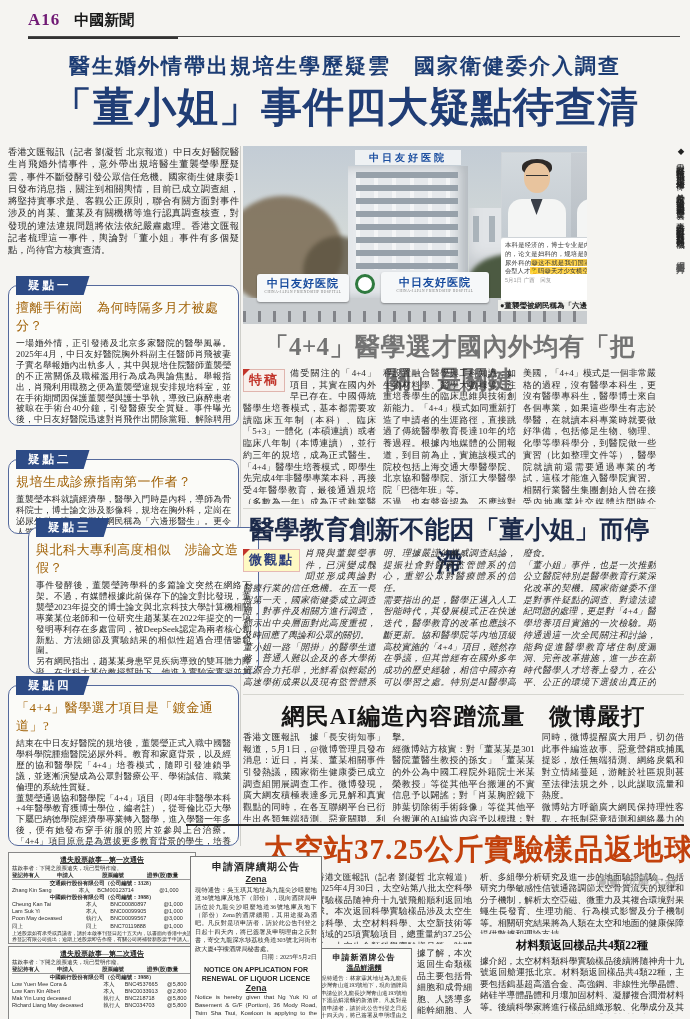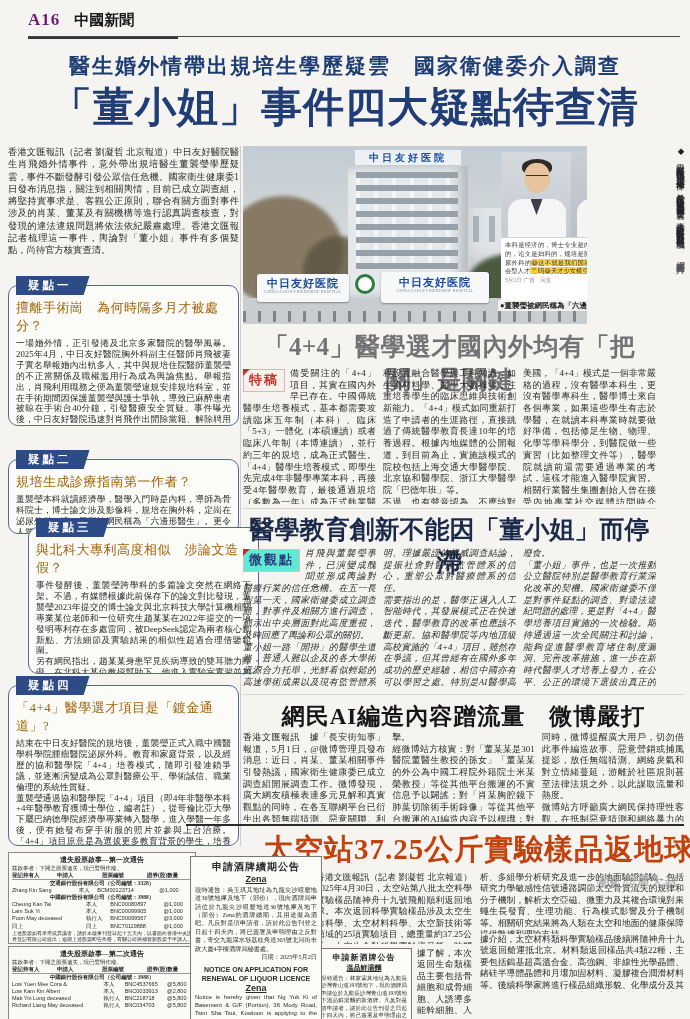--- a/index.html
+++ b/index.html
@@ -28,21 +28,21 @@
   .dbox{position:absolute;top:9px;left:0;right:0;bottom:0;border:1.5px solid #55699c;
         border-radius:10px;background:#fbfbf8;padding:12px 7px 3px;overflow:hidden;}
   .dlabel{position:absolute;top:0;left:8px;z-index:2;background:#2d4b86;color:#fff;
         font-size:11.5px;font-weight:700;letter-spacing:3px;padding:2px 18px 2px 12px;
         clip-path:polygon(0 0,100% 0,92% 100%,0 100%);}
   .dtitle{font-size:13px;font-weight:400;color:#a16207;letter-spacing:.5px;margin:1px 0 3px;}
   .dbody{font-size:8.8px;line-height:1.24;text-align:justify;white-space:pre-line;}
   
   .lstab{position:absolute;left:0;width:180px;border:1px solid #888;background:#fafaf7;
          padding:2px 3px;overflow:hidden;}
-  .lst-title{font-size:7px;font-weight:700;text-align:center;}
+  .lst-title{font-size:7px;font-weight:700;text-align:center;text-decoration:underline;}
   .lst-note{font-size:5.5px;}
   .lst-head{display:flex;font-size:5.5px;font-weight:700;border-bottom:1px solid #999;}
   .lst-head span{flex:1;}
   .lst-comp{font-size:5.5px;font-weight:700;text-align:center;}
   .lstab table{width:100%;border-collapse:collapse;}
   .lstab td{font-size:5.5px;padding:0;line-height:1.3;font-family:"Liberation Sans","DejaVu Sans",sans-serif;}
   .lst-foot{font-size:5px;line-height:1.3;text-align:justify;margin-top:1px;}
   .lst-date{font-size:5.5px;text-align:right;}
   
   .photo{top:146px;left:243px;width:344px;height:178px;overflow:hidden;
@@ -103,21 +103,21 @@
   
   .h44{top:330px;left:243px;width:413px;text-align:center;font-size:25px;font-weight:900;
        color:#737373;letter-spacing:.5px;}
   .cols{display:flex;gap:7px;}
   .col{flex:1;font-size:9px;line-height:1.3;text-align:justify;overflow:hidden;white-space:pre-line;}
   .a44{top:368px;left:243px;width:413px;height:136px;}
   .tag{float:left;margin:1px 5px 2px 0;padding:2px 5px;font-size:13px;font-weight:900;
        color:#c2352b;background:#f8f0ec;border:1px solid #e0b5ae;position:relative;letter-spacing:2px;}
   .tag::before{content:"";position:absolute;left:-1px;top:-1px;border-style:solid;
        border-width:7px 7px 0 0;border-color:#c2352b transparent transparent transparent;}
-  .tag.blue{color:#2c3e7a;background:#5eead4;border-color:#e5b9b4;}
+  .tag.blue{color:#2c3e7a;background:#fef9c3;border-color:#e5b9b4;}
   .hedu{top:508px;left:243px;width:413px;text-align:center;font-size:25px;font-weight:900;
        color:#1c2a4a;border-top:1px solid #d6d6d0;padding-top:4px;}
   .aedu{top:548px;left:243px;width:413px;height:140px;font-style:italic;}
   .hweibo{top:694px;left:243px;width:441px;text-align:center;font-size:23px;font-weight:900;
        color:#161616;border-top:1px solid #d6d6d0;padding-top:6px;letter-spacing:1px;}
   .aweibo{top:732px;left:243px;width:441px;height:90px;}
   .spacerule{top:824px;left:186px;width:498px;}
   .hspace{top:830px;left:257px;width:444px;text-align:center;font-size:29px;font-weight:900;
        color:#c2410c;letter-spacing:1px;}
   .aspace{top:872px;left:316px;width:368px;height:147px;display:flex;gap:8px;}
@@ -390,20 +390,21 @@
         <div class="notice newlic">
           <div class="n-title">申請新酒牌公告</div>
           <div class="n-sub">溫品鮮湯麵</div>
           <div class="n-body">現特通告：林家霖其地址為九龍長沙灣青山道193號地下，現向酒牌局申請位於九龍長沙灣青山道193號地下溫品鮮湯麵的新酒牌。凡反對是項申請者，請於此公告刊登之日起十四天內，將已簽署及申明理由之反對書寄交酒牌局秘書處。</div>
         </div>
         <div class="sp-txt midnarrow" style="height:68px;">據了解，本次返回生命類樣品主要包括骨細胞和成骨細胞、人誘導多能幹細胞、人支氣管上皮細胞、人和動物早期胚胎、蛋白樣品及果蠅等20類，樣品在太空曾用期</div>
       </div>
     </div>
     <div class="sp-right">
       <div class="sp-txt" style="height:62px;">析、多組學分析研究及進一步的地面驗證試驗，包括研究力學敏感性信號通路調節太空骨質流失的規律和分子機制，解析太空亞磁、微重力及其複合環境對果蠅生長發育、生理功能、行為模式影響及分子機制等。相關研究結果將為人類在太空和地面的健康保障提供數據和理論支持。</div>
+      <div class="sp-sub">材料類返回樣品共4類22種</div>
       <div class="sp-txt" style="height:58px;">據介紹，太空材料類科學實驗樣品後續將隨神舟十九號返回艙運抵北京。材料類返回樣品共4類22種，主要包括鎢基超高溫合金、高強鋼、非線性光學晶體、鍺硅半導體晶體和月壤加固材料、凝膠複合潤滑材料等。後續科學家將進行樣品組織形貌、化學成分及其分布差異等測試分析，研究微重力對材料生長、成分偏析、凝固缺陷及性能的影響規律。</div>
     </div>
   </div>
 
   <div class="abs notice zena">
     <div class="n-title">申請酒牌續期公告</div>
     <div class="n-sub">Zena</div>
     <div class="n-body">現特通告：吳玉琪其地址為九龍尖沙咀麼地道36號地庫及地下（部份），現向酒牌局申請位於九龍尖沙咀麼地道36號地庫及地下（部份）Zena的酒牌續期，其用途擬為酒吧。凡反對是項申請者，請於此公告刊登之日起十四天內，將已簽署及申明理由之反對書，寄交九龍深水埗荔枝角道303號北河街市政大廈4字樓酒牌局秘書處。</div>
     <div class="n-date">日期：2025年5月2日</div>
     <div class="n-entitle">NOTICE ON APPLICATION FOR RENEWAL OF LIQUOR LICENCE</div>

